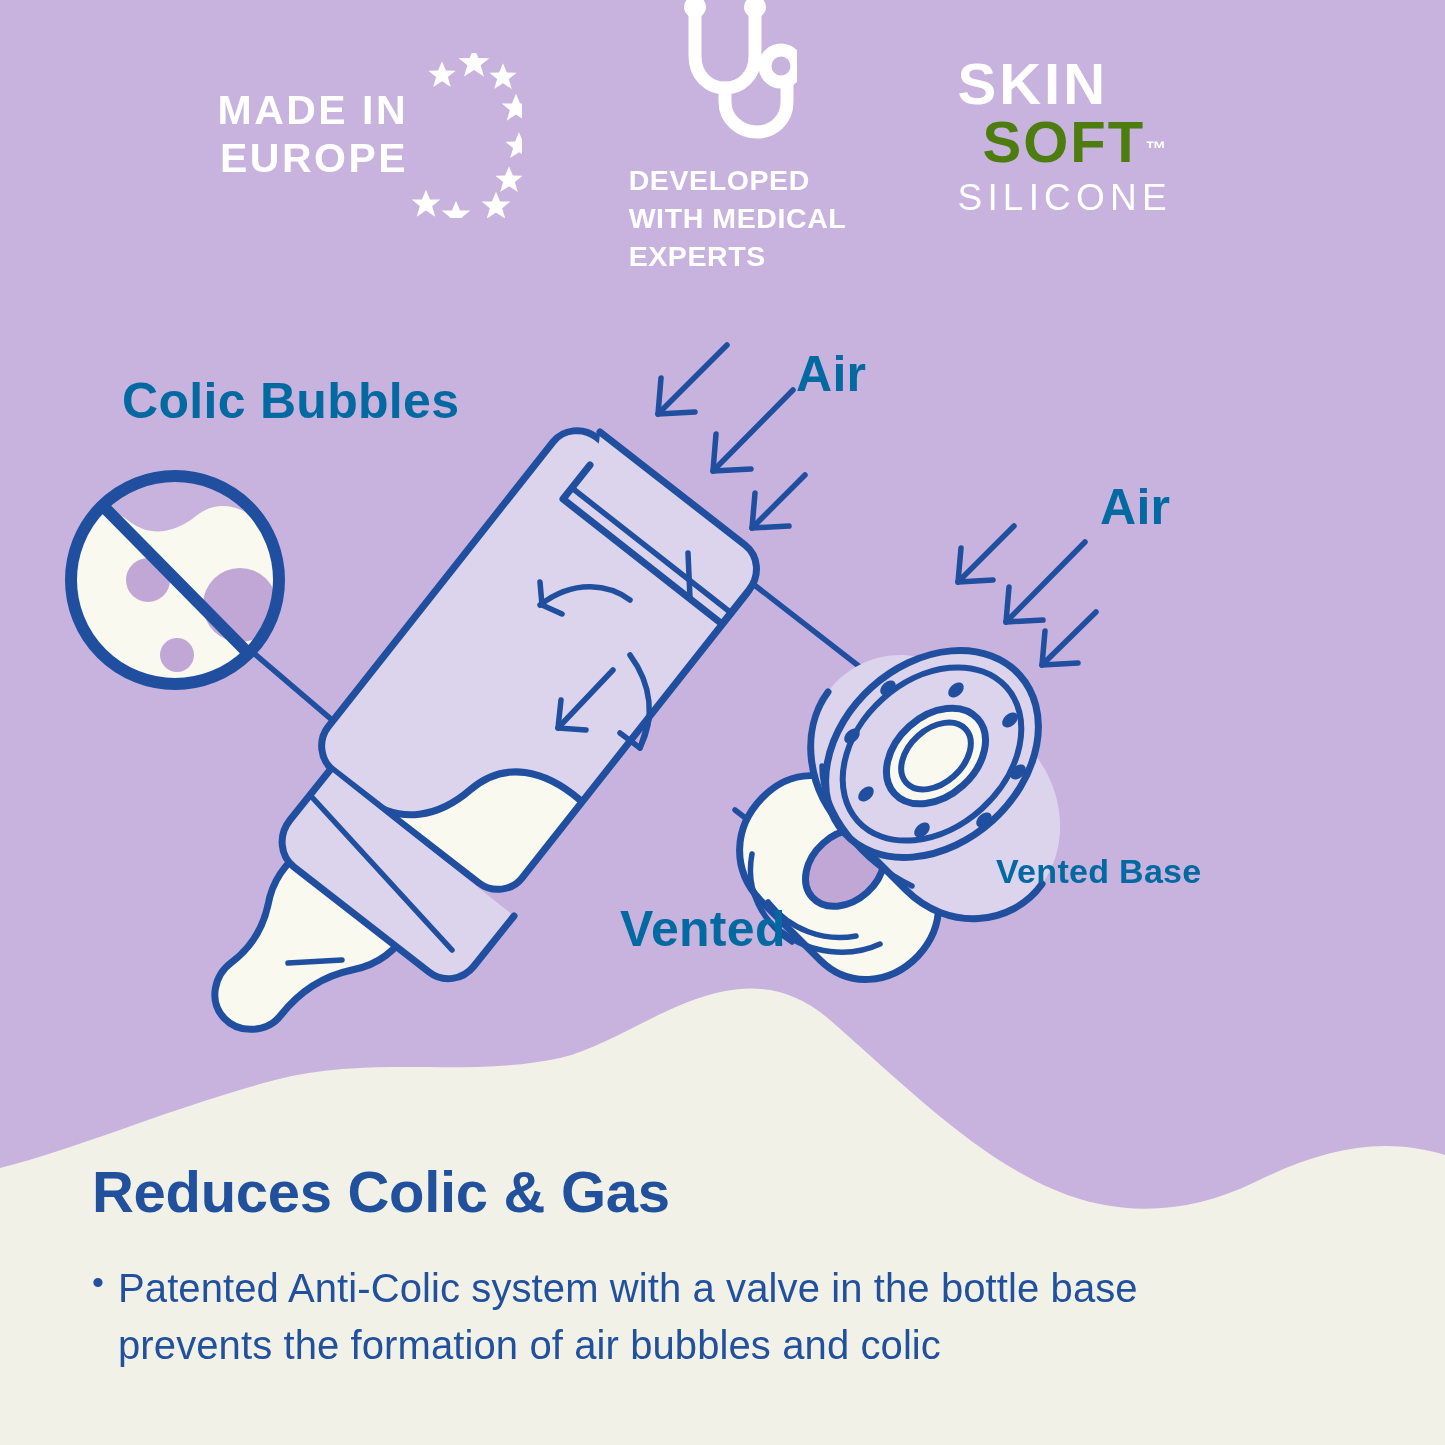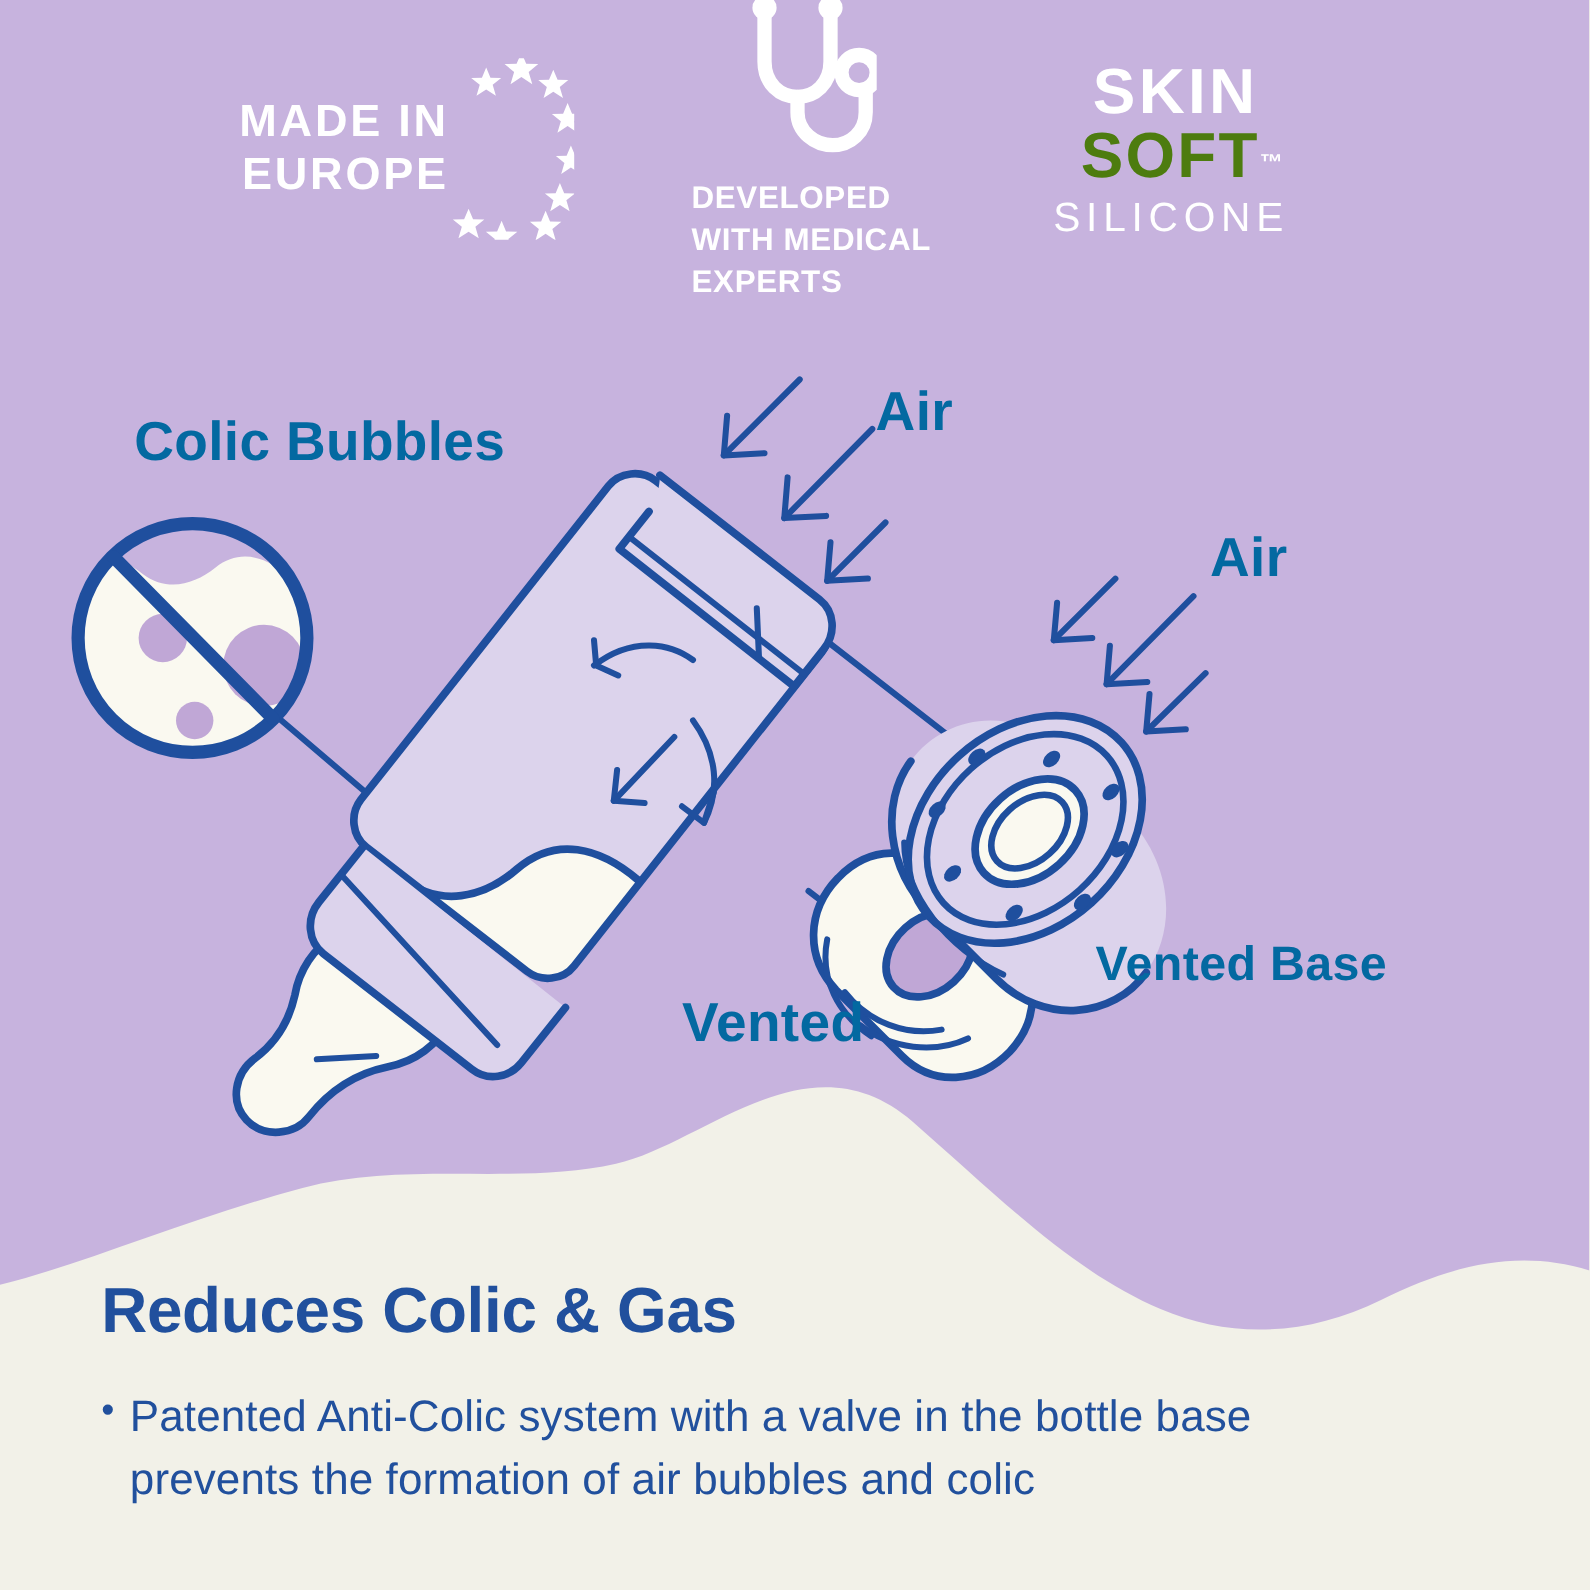--- a/index.html
+++ b/index.html
@@ -47,21 +47,21 @@
   .eu-stars { position:relative; width:116px; height:165px; margin-left:-2px; }
 
   .steth { width:118px; height:150px; flex:0 0 auto; }
 
   .dev-text {
     font-size:28.5px; font-weight:700; letter-spacing:0.6px;
     line-height:1.33; color:#FFFFFF; white-space:pre-line;
   }
 
   .skin-block { line-height:1; }
-  .skin-l1 { font-size:58px; font-weight:700; letter-spacing:3px; color:#fff;margin-left:36px; }
+  .skin-l1 { font-size:58px; font-weight:700; letter-spacing:3px; color:#fff; }
   .skin-l2 { font-size:58px; font-weight:700; letter-spacing:2px; color:#4d7c0f; position:relative; display:inline-block;margin-left:25px;}
   .skin-tm { font-size:21px; font-weight:700; vertical-align:super; letter-spacing:0.5px;}
   .skin-l3 { font-size:37px; font-weight:400; letter-spacing:5.2px; color:#fff; margin-top:8px;}
 
   
   .diagram {
     position:absolute; left:0; top:250px;
     width:1445px; height:800px;
     z-index:3;
   }
@@ -73,21 +73,21 @@
     color:#0369a1;
     font-weight:700;
     z-index:5;
     white-space:nowrap;
     letter-spacing:0.3px;
   }
   .lbl-colic   { left:122px;  top:372px;  font-size:50px; }
   .lbl-air1    { left:796px;  top:345px;  font-size:50px; }
   .lbl-air2    { left:1100px; top:478px;  font-size:50px; }
   .lbl-valve   { left:620px;  top:900px;  font-size:50px; }
-  .lbl-vented  { left:996px;  top:852px;  font-size:44px; }
+  .lbl-vented  { left:996px;  top:852px;  font-size:34px; }
 
   
   .bottom {
     position:absolute; left:0; top:1160px;
     width:1445px; z-index:6;
     padding:0 92px;
   }
   .headline {
     color:#21509D;
     font-size:58px;

